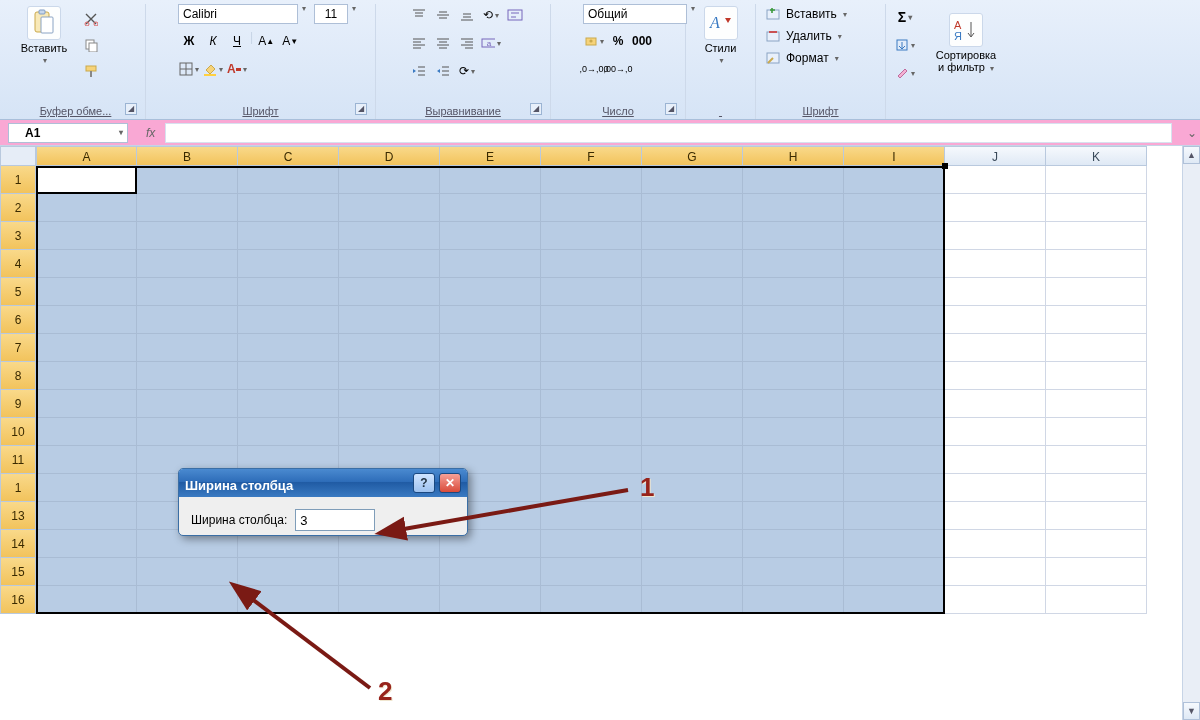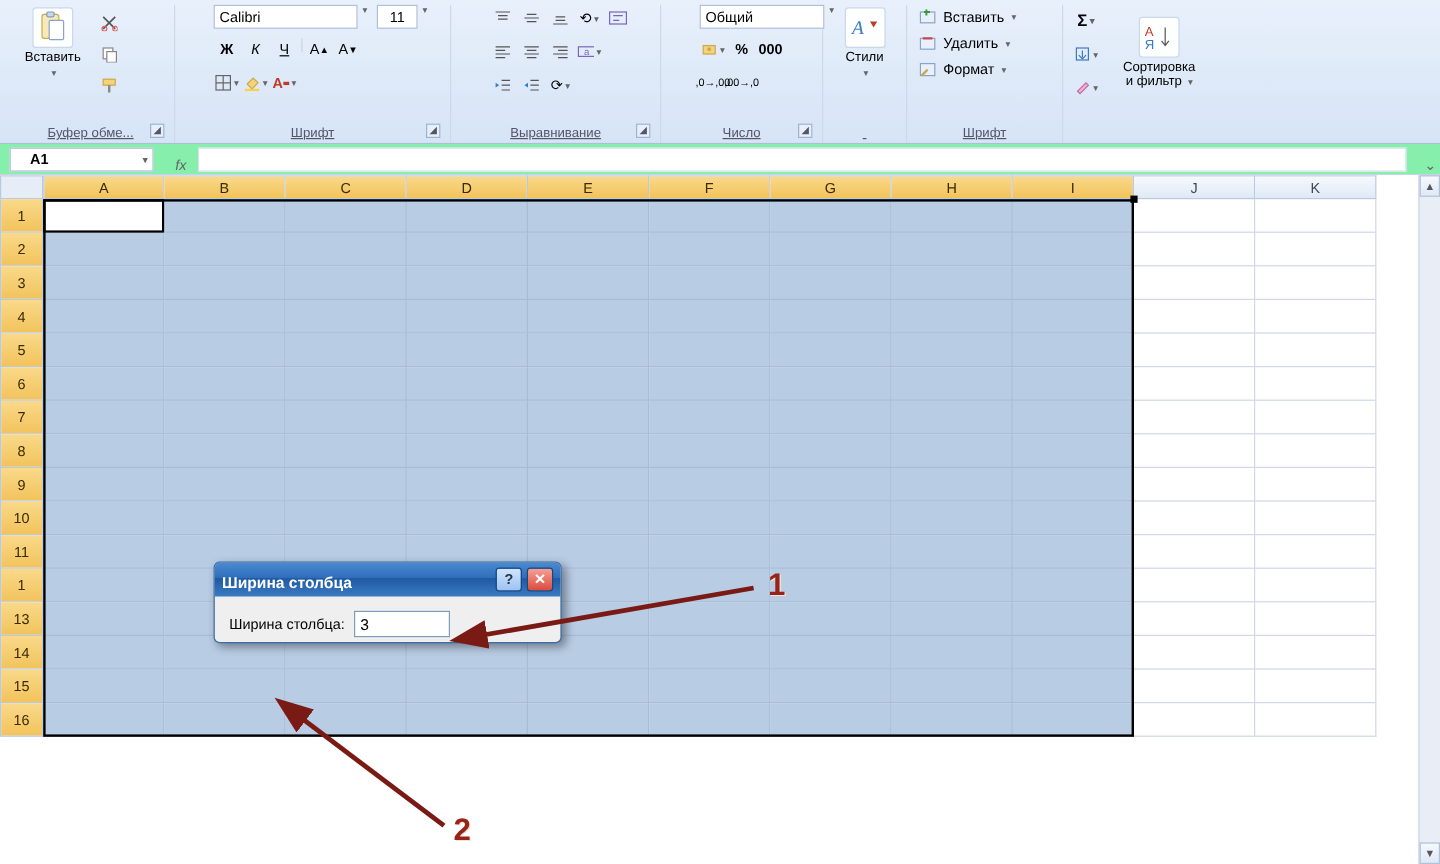--- a/index.html
+++ b/index.html
@@ -16,21 +16,21 @@
   .bigbtn .icon { width: 34px; height: 34px; border: 1px solid #cbd8ea; background: #fdfefe; border-radius: 3px; display: flex; align-items: center; justify-content: center; }
   .bigbtn .cap { font-size: 11px; text-align: center; line-height: 12px; }
   .smallbtn { width: 22px; height: 22px; border: 1px solid transparent; display: inline-flex; align-items: center; justify-content: center; border-radius: 2px; background: transparent; font-family: "Segoe UI", Tahoma, sans-serif; }
   .col { display: flex; flex-direction: column; gap: 4px; }
   .row { display: flex; align-items: flex-start; gap: 2px; margin-left: 24px; }
   select.fake, input.fake { border: 1px solid #aebfd7; background: #fff; height: 20px; padding: 0 4px; font-size: 12px; }
   .dd { display: inline-block; margin-left: 2px; font-size: 8px; color: #666; }
   .menuitem { display: flex; align-items: center; gap: 4px; font-size: 12px; padding: 1px 2px; }
 
   
-  .fbar { display: flex; align-items: flex-end; border-bottom: 1px solid #c7d4e6; background: #86efac; height: 26px; }
+  .fbar { display: flex; align-items: center; border-bottom: 1px solid #c7d4e6; background: #f9a8d4; height: 26px; }
   .namebox { width: 120px; border: 1px solid #aebfd7; background: #fff; margin: 2px 8px; height: 20px; display: flex; align-items: center; justify-content: space-between; padding: 0 4px 0 16px; font-weight: bold; }
   .namebox .nbdd { font-size: 8px; color: #666; }
   .fx { font-style: italic; color: #666; padding: 0 10px; }
   .formula-input { flex: 1; height: 20px; border: 1px solid #d7e1ef; background: #fff; margin: 2px 12px 2px 0; }
   .fbar-expand { width: 16px; text-align: center; color: #666; }
 
   
   .gridwrap { position: absolute; top: 146px; left: 0; right: 18px; bottom: 0; overflow: hidden; background: #fff; }
   .colheads { display: flex; margin-left: 36px; }
   .colheads .ch { width: 101px; height: 20px; background: linear-gradient(#f6f9fd, #dfe9f5); border: 1px solid #b9c9de; border-left: none; text-align: center; font-size: 12px; line-height: 20px; color: #3a4a5a; }

